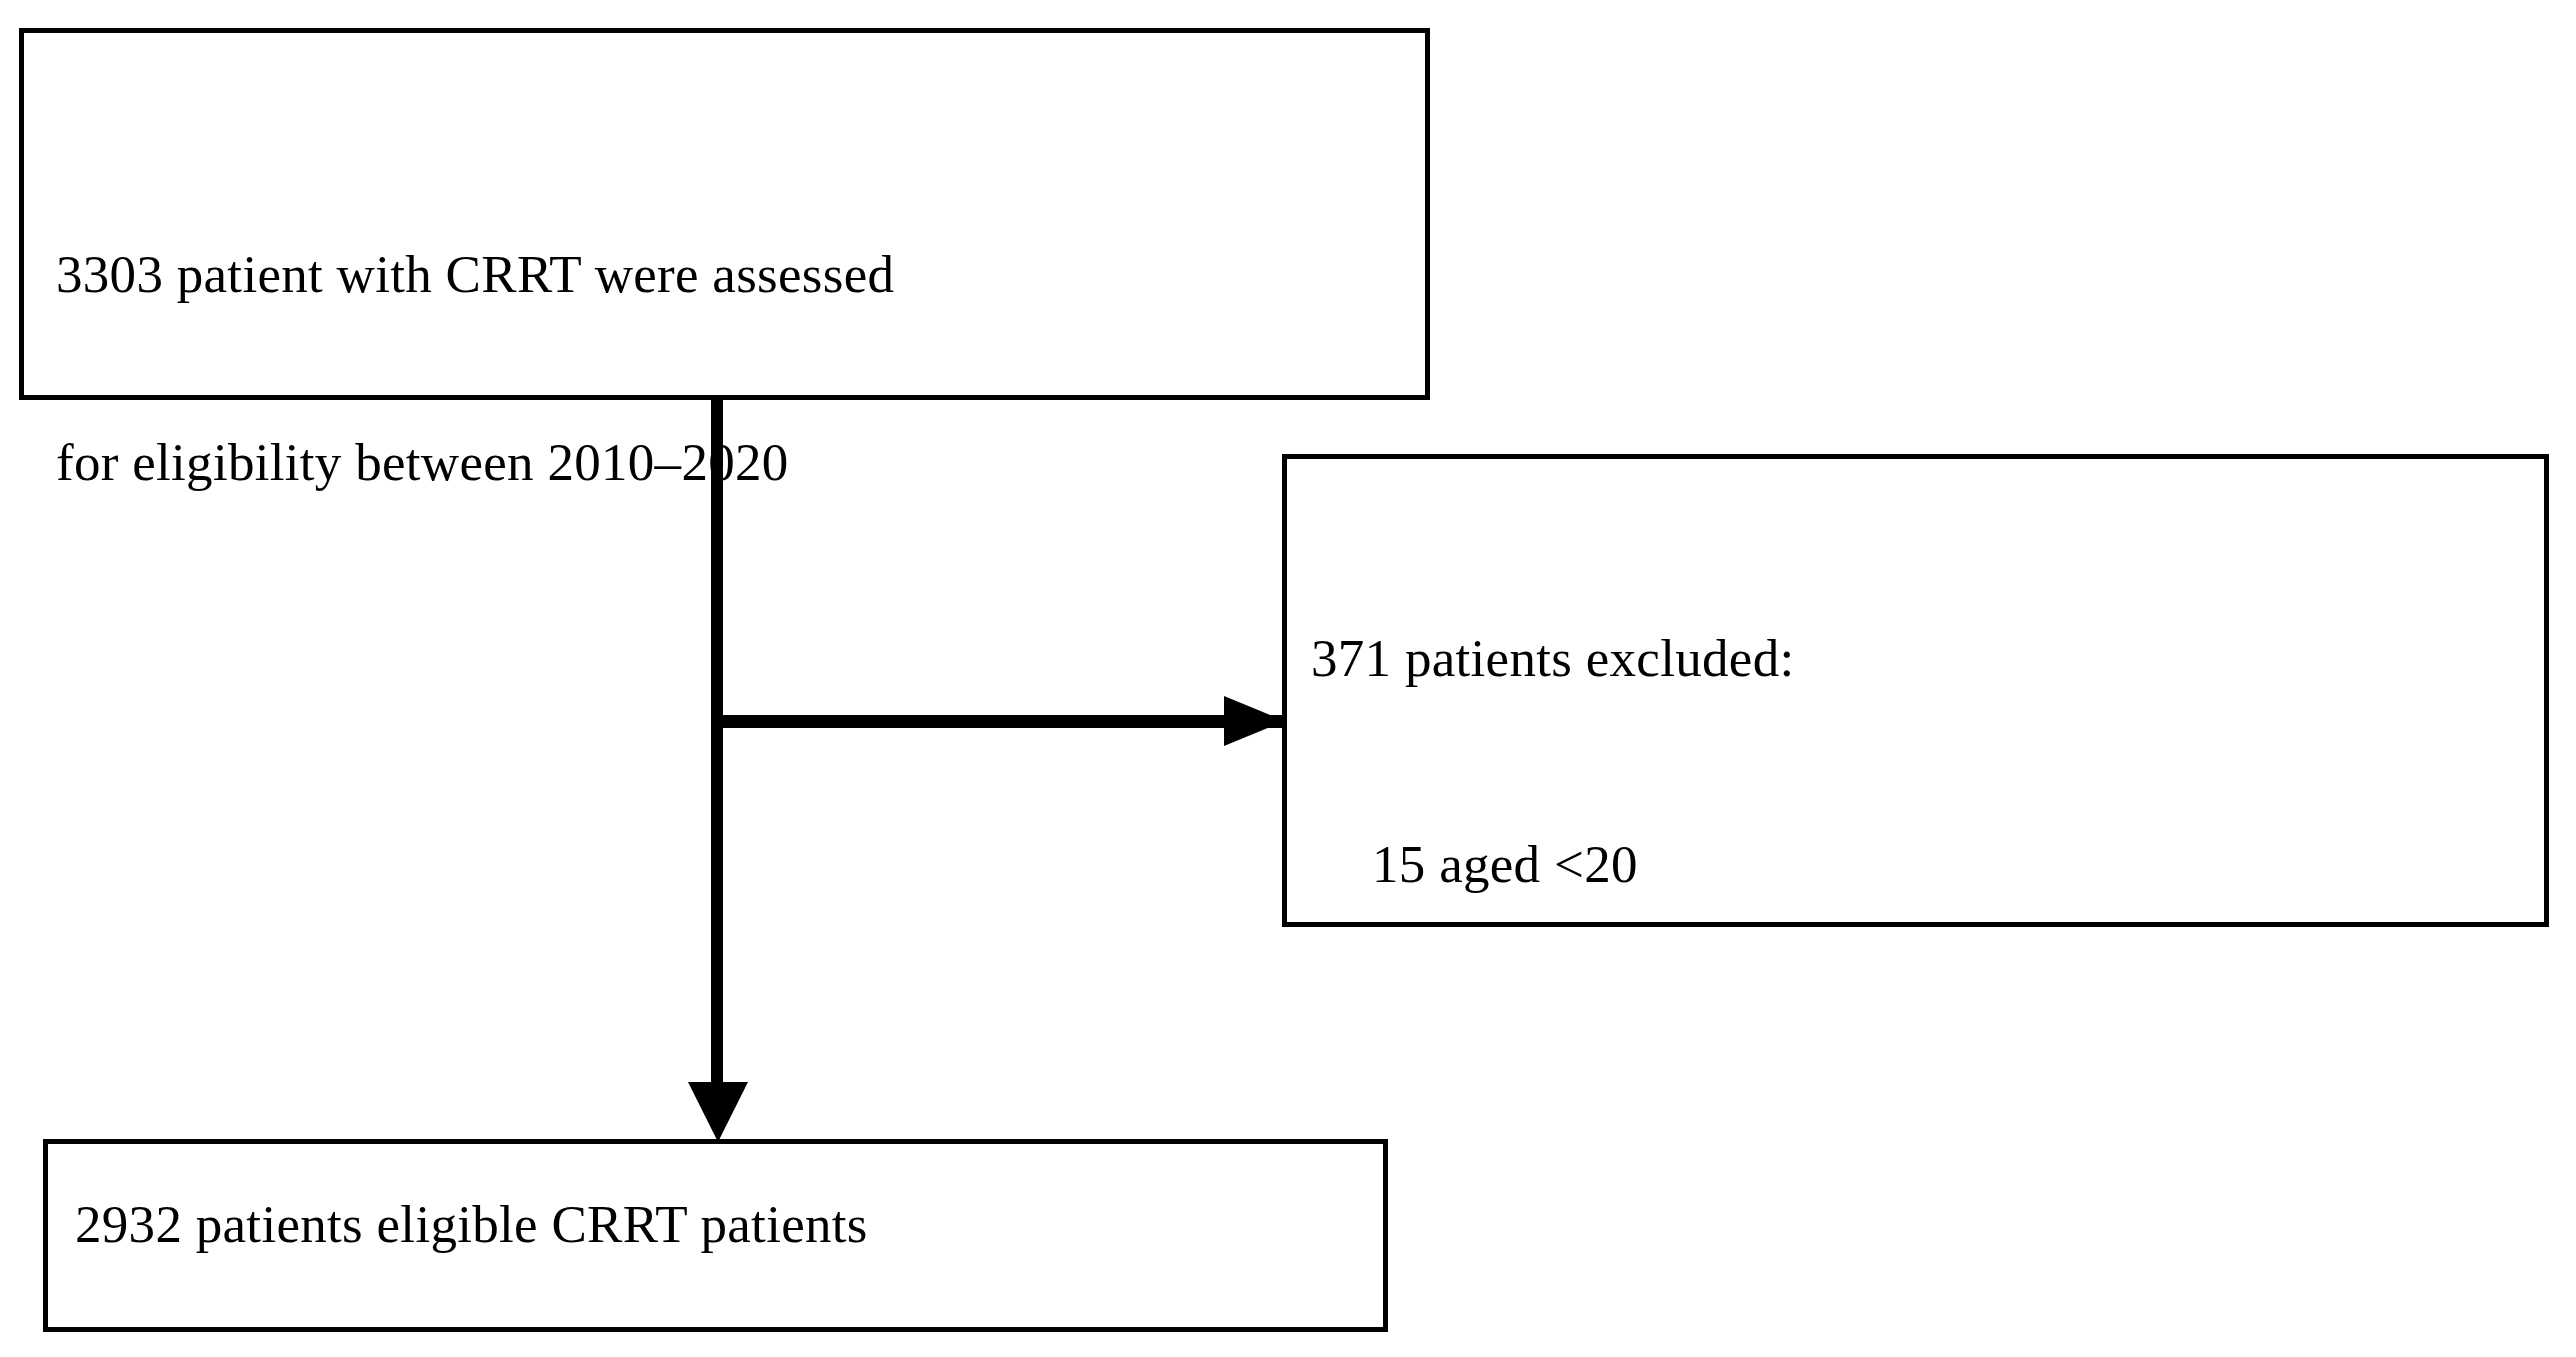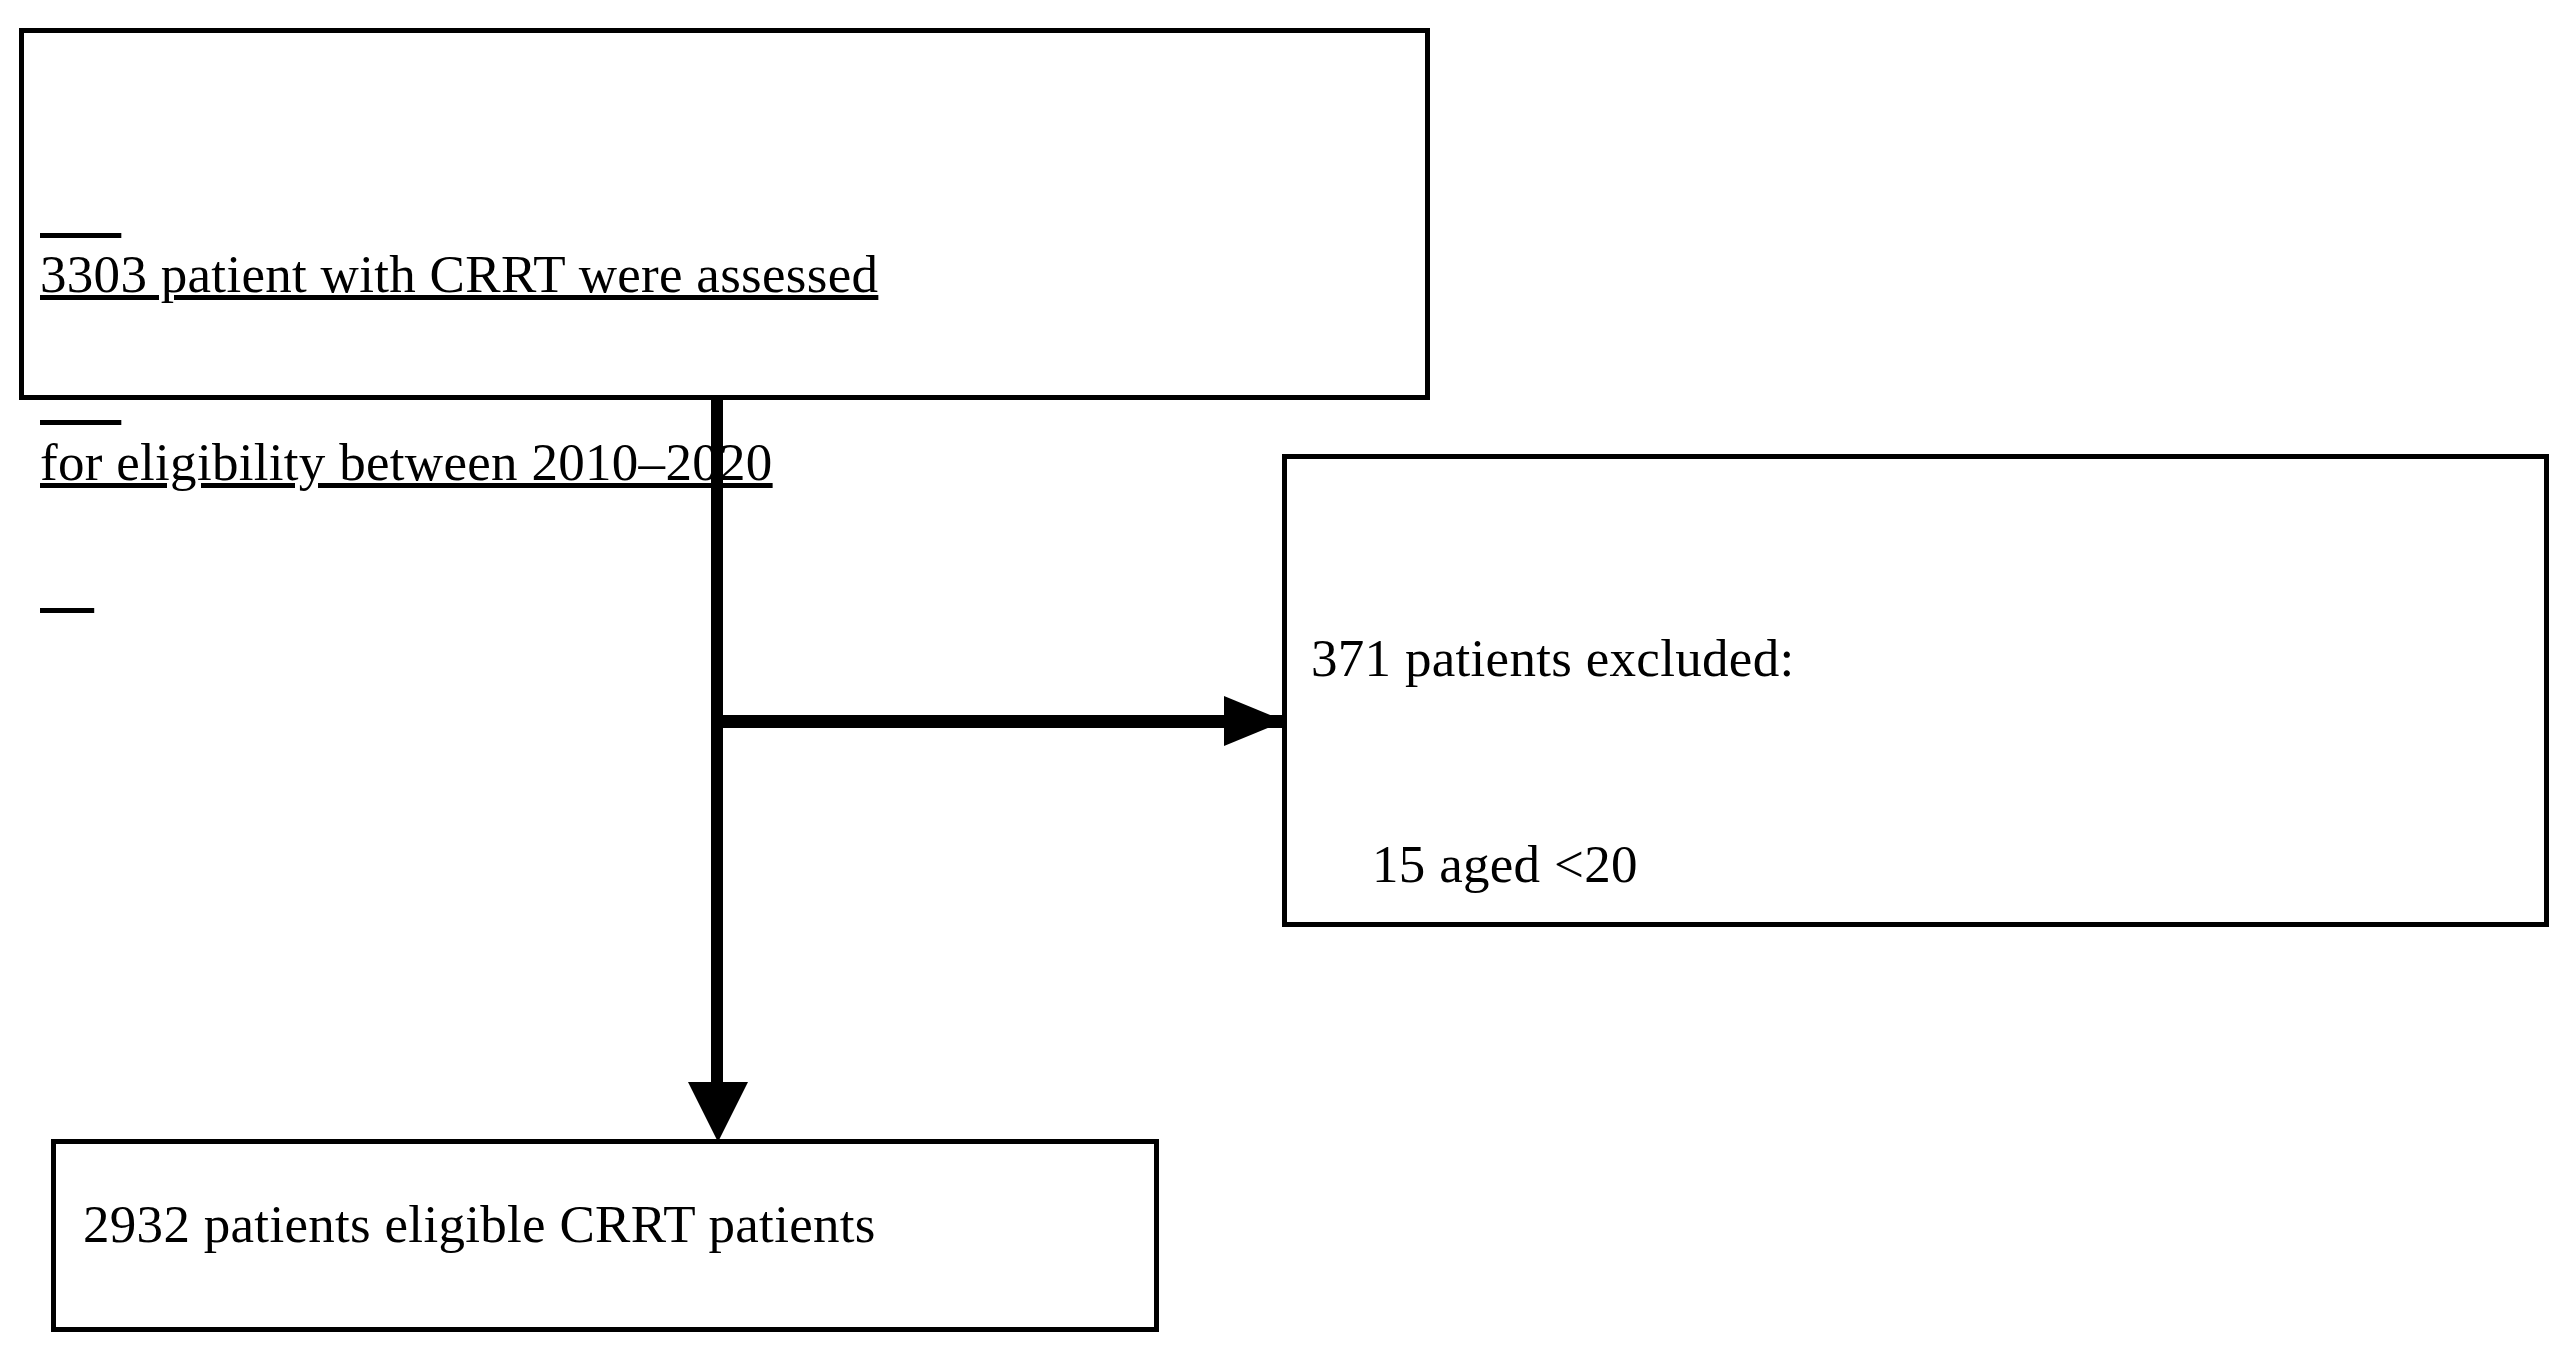--- a/index.html
+++ b/index.html
@@ -33,40 +33,39 @@
     width: 1411px;
     height: 372px;
   }
   #box-excluded {
     left: 1282px;
     top: 454px;
     width: 1267px;
     height: 473px;
   }
   #box-eligible {
-    left: 51px;
+    left: 43px;
     top: 1139px;
-    width: 1108px;
+    width: 1345px;
     height: 193px;
   }
 
   
   .box-text {
     position: absolute;
     font-size: 53px;
     line-height: 1.18;
     letter-spacing: 0.3px;
     white-space: pre;
   }
 
   #assessed-text {
-    left: 16px;
+    left: 32px;
     top: 85px;
     width: 1345px;
-    text-decoration: underline;
   }
   #assessed-text .tline { display: block; }
 
   #eligible-text {
     left: 27px;
     top: 49px;
   }
 
   #excluded-text {
     left: 24px;

